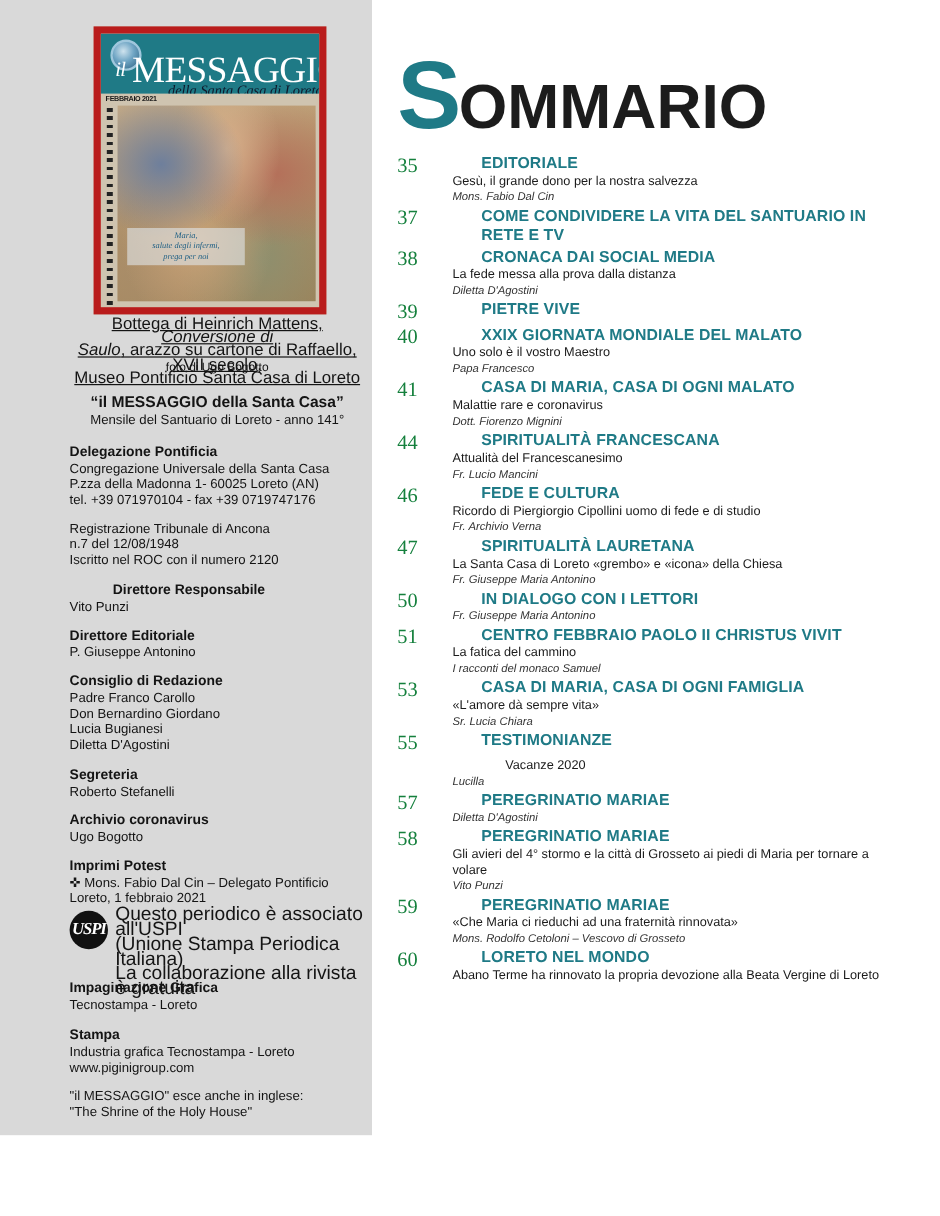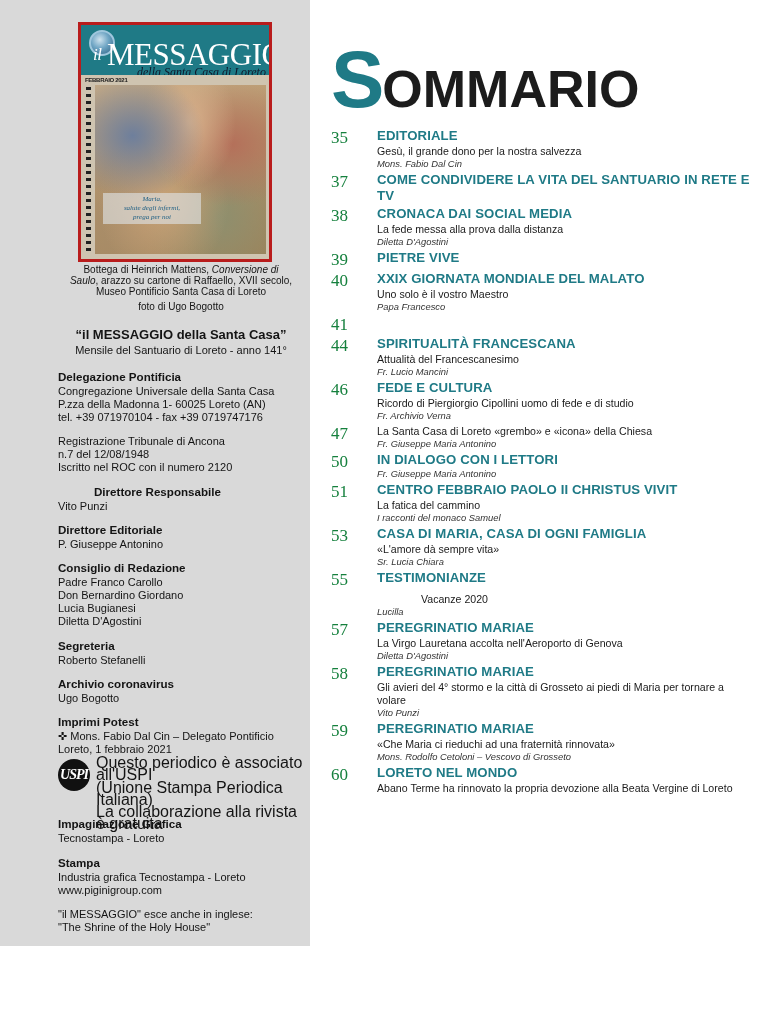--- a/index.html
+++ b/index.html
@@ -23,21 +23,21 @@
     height: 946px;
     background: #d9d9d9;
   }
 
   
   #cover {
     position: absolute;
     left: 78px; top: 22px;
     width: 194px;
     height: 240px;
-    border: 3px solid #b91c1c;
+    border: 6px solid #b91c1c;
     box-sizing: border-box;
     background: #cfc4b0;
     overflow: hidden;
   }
   #cover-masthead {
     position: absolute;
     left: 0; top: 0;
     width: 100%;
     height: 50px;
     background: #1f7a86;
@@ -131,22 +131,23 @@
   .panel-text {
     position: absolute;
     left: 58px;
     width: 246px;
     color: #141414;
     font-size: 10.5px;
     line-height: 12.5px;
   }
   .centered { text-align: center; }
   .cap-block {
-    font-size: 10px;
+    font-size: 14px;
     line-height: 11.2px;
+    text-decoration: underline;
   }
   .photo-credit {
     font-size: 10px;
   }
   .hdr {
     font-weight: bold;
     font-size: 11.6px;
     line-height: 14px;
   }
   .sub {
@@ -239,20 +240,21 @@
   }
   .toc-body {
     flex: 1 1 auto;
   }
   .toc-title {
     color: #1f7a86;
     font-weight: bold;
     font-size: 13.2px;
     line-height: 16px;
     letter-spacing: 0.1px;
+    margin-left: 24px;
   }
   .toc-sub {
     color: #1a1a1a;
     font-size: 10.6px;
     line-height: 13px;
     margin-top: 1px;
   }
   .toc-author {
     color: #333;
     font-size: 9.4px;
@@ -378,40 +380,46 @@
     <div class="toc-entry">
       <div class="toc-page">40</div>
       <div class="toc-body">
         <div class="toc-title">XXIX GIORNATA MONDIALE DEL MALATO</div>
         <div class="toc-sub">Uno solo è il vostro Maestro</div>
         <div class="toc-author">Papa Francesco</div>
       </div>
     </div>
     <div class="toc-entry">
       <div class="toc-page">41</div>
+      <div class="toc-body">
+        <div class="toc-title">CASA DI MARIA, CASA DI OGNI MALATO</div>
+        <div class="toc-sub">Malattie rare e coronavirus</div>
+        <div class="toc-author">Dott. Fiorenzo Mignini</div>
+      </div>
     </div>
     <div class="toc-entry">
       <div class="toc-page">44</div>
       <div class="toc-body">
         <div class="toc-title">SPIRITUALITÀ FRANCESCANA</div>
         <div class="toc-sub">Attualità del Francescanesimo</div>
         <div class="toc-author">Fr. Lucio Mancini</div>
       </div>
     </div>
     <div class="toc-entry">
       <div class="toc-page">46</div>
       <div class="toc-body">
         <div class="toc-title">FEDE E CULTURA</div>
         <div class="toc-sub">Ricordo di Piergiorgio Cipollini uomo di fede e di studio</div>
         <div class="toc-author">Fr. Archivio Verna</div>
       </div>
     </div>
     <div class="toc-entry">
       <div class="toc-page">47</div>
       <div class="toc-body">
+        <div class="toc-title">SPIRITUALITÀ LAURETANA</div>
         <div class="toc-sub">La Santa Casa di Loreto «grembo» e «icona» della Chiesa</div>
         <div class="toc-author">Fr. Giuseppe Maria Antonino</div>
       </div>
     </div>
     <div class="toc-entry">
       <div class="toc-page">50</div>
       <div class="toc-body">
         <div class="toc-title">IN DIALOGO CON I LETTORI</div>
         <div class="toc-author">Fr. Giuseppe Maria Antonino</div>
       </div>
@@ -437,21 +445,20 @@
       <div class="toc-body">
         <div class="toc-title">TESTIMONIANZE</div>
         <div class="toc-sub">Vacanze 2020</div>
         <div class="toc-author">Lucilla</div>
       </div>
     </div>
     <div class="toc-entry">
       <div class="toc-page">57</div>
       <div class="toc-body">
         <div class="toc-title">PEREGRINATIO MARIAE</div>
-        <div class="toc-sub">La Virgo Lauretana accolta nell'Aeroporto di Genova</div>
         <div class="toc-author">Diletta D'Agostini</div>
       </div>
     </div>
     <div class="toc-entry">
       <div class="toc-page">58</div>
       <div class="toc-body">
         <div class="toc-title">PEREGRINATIO MARIAE</div>
         <div class="toc-sub">Gli avieri del 4° stormo e la città di Grosseto ai piedi di Maria per tornare a volare</div>
         <div class="toc-author">Vito Punzi</div>
       </div>

